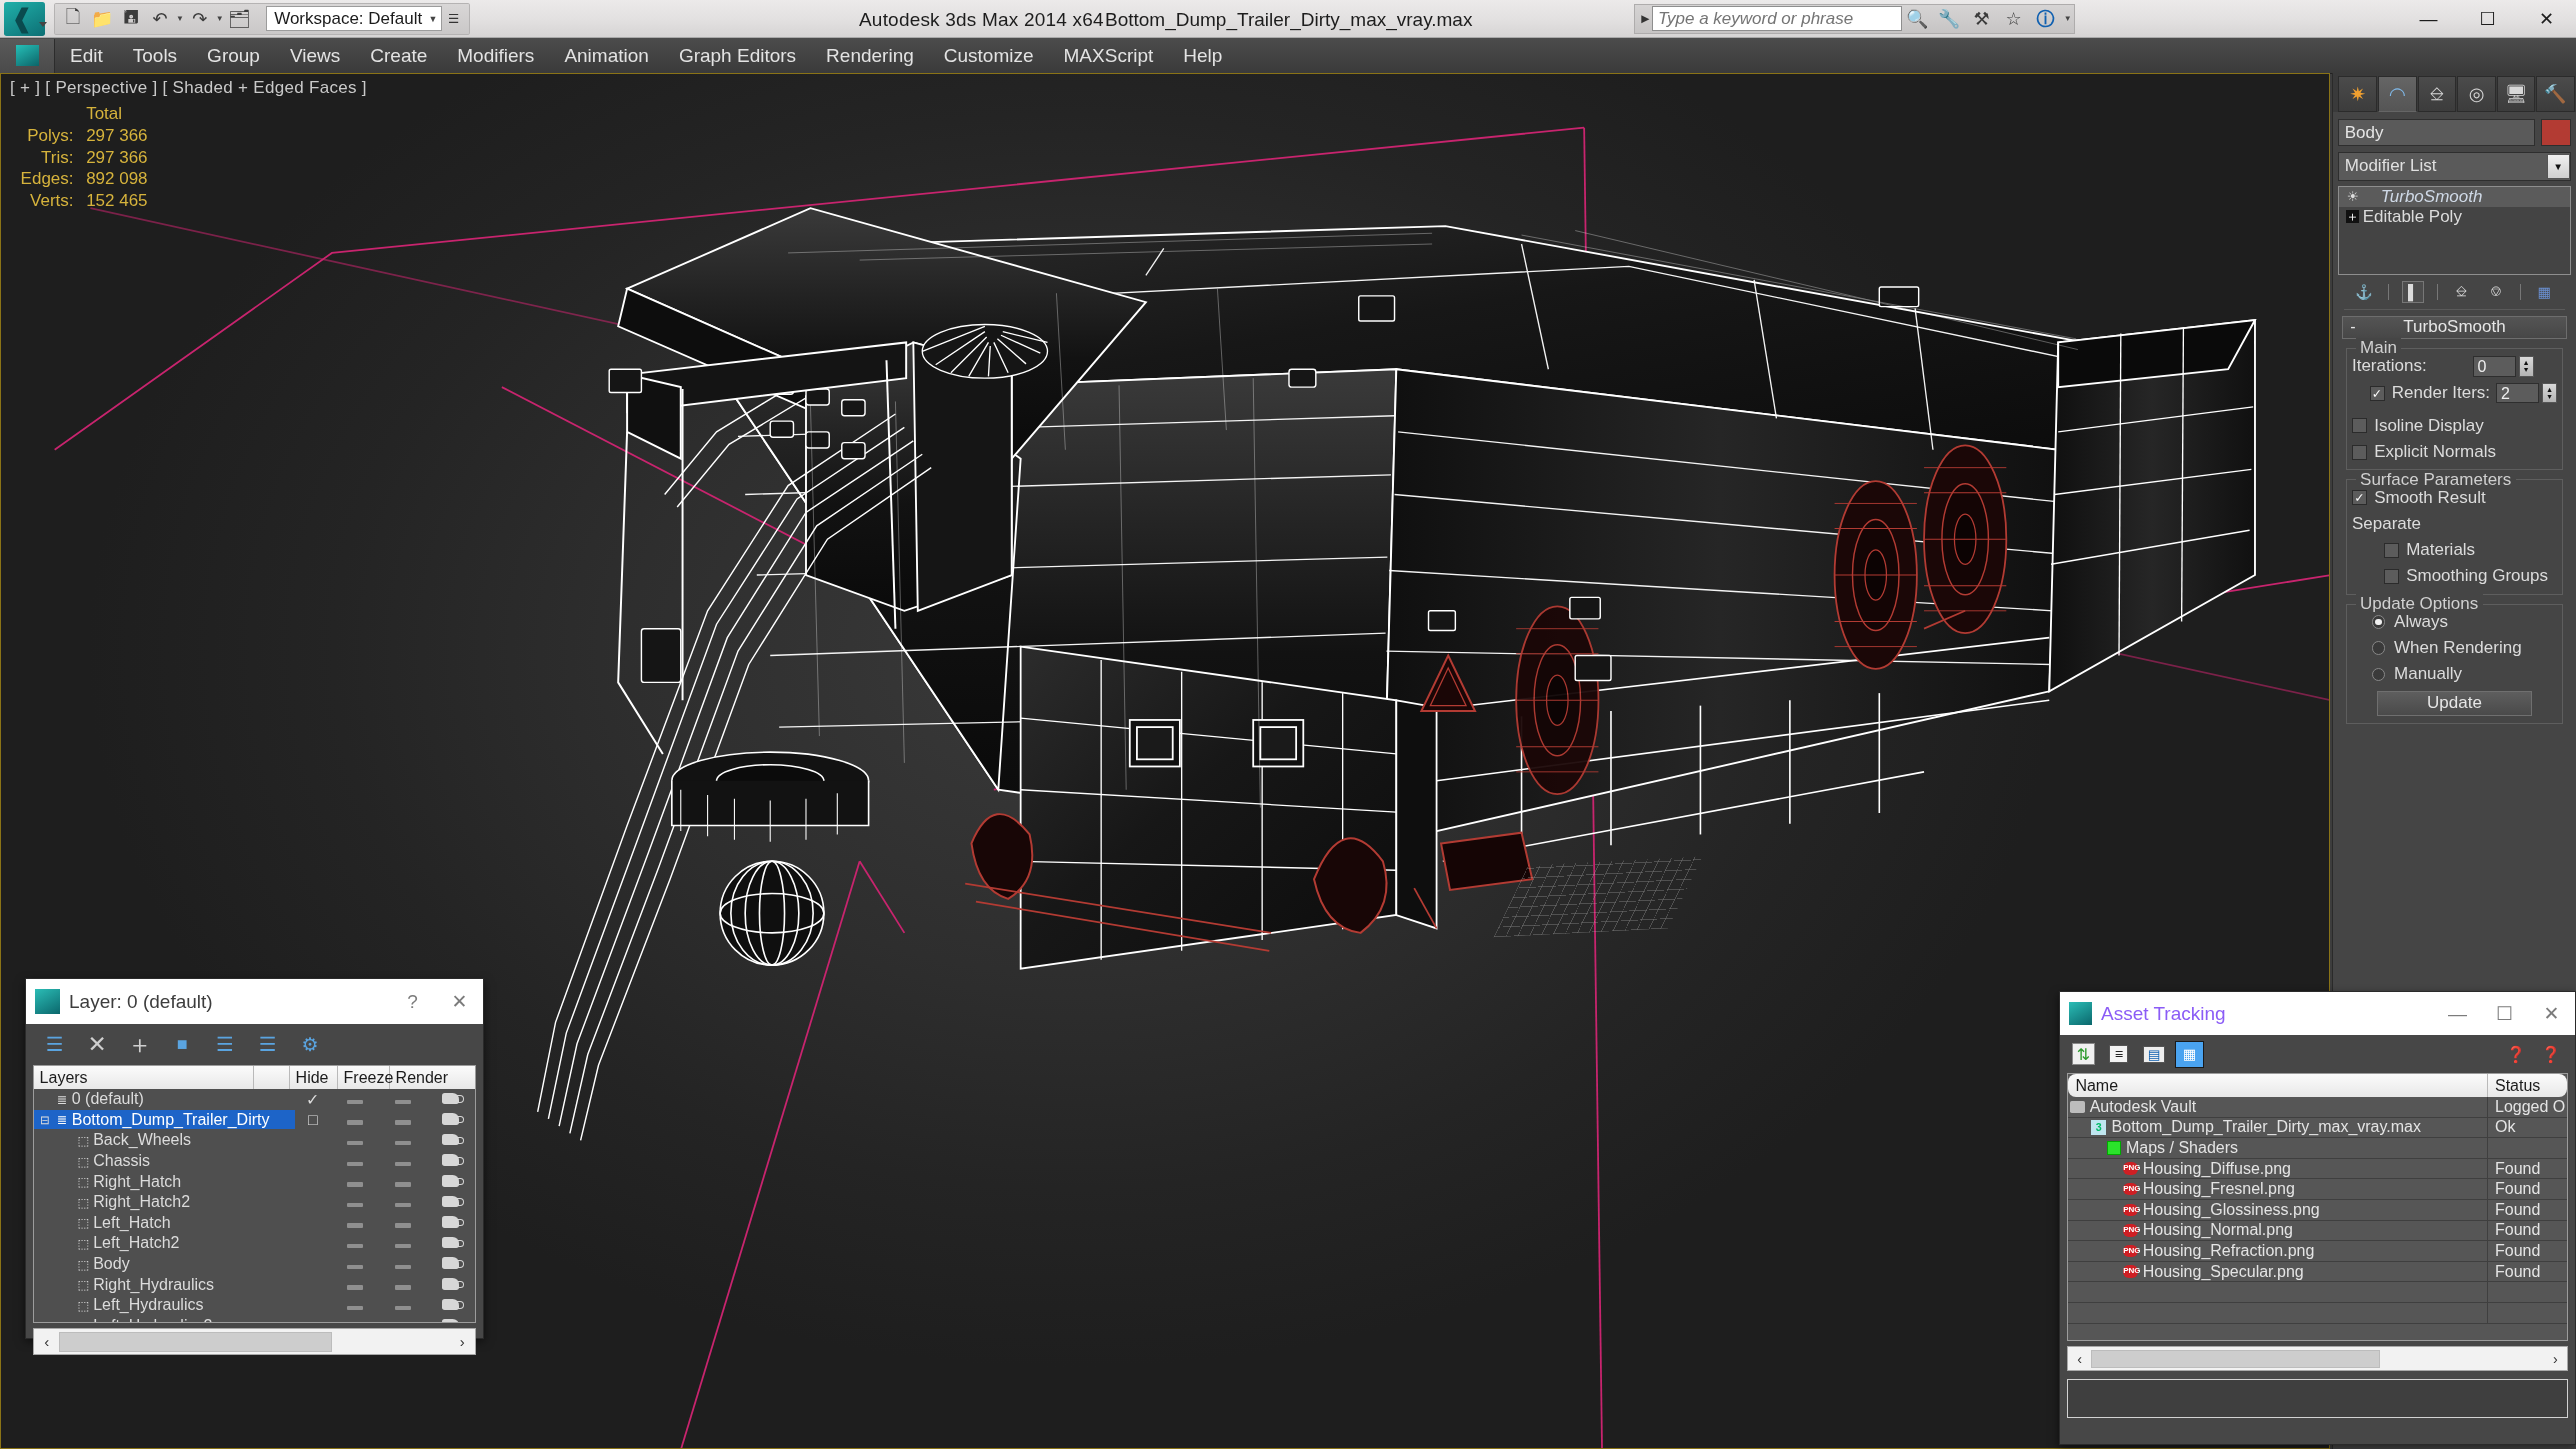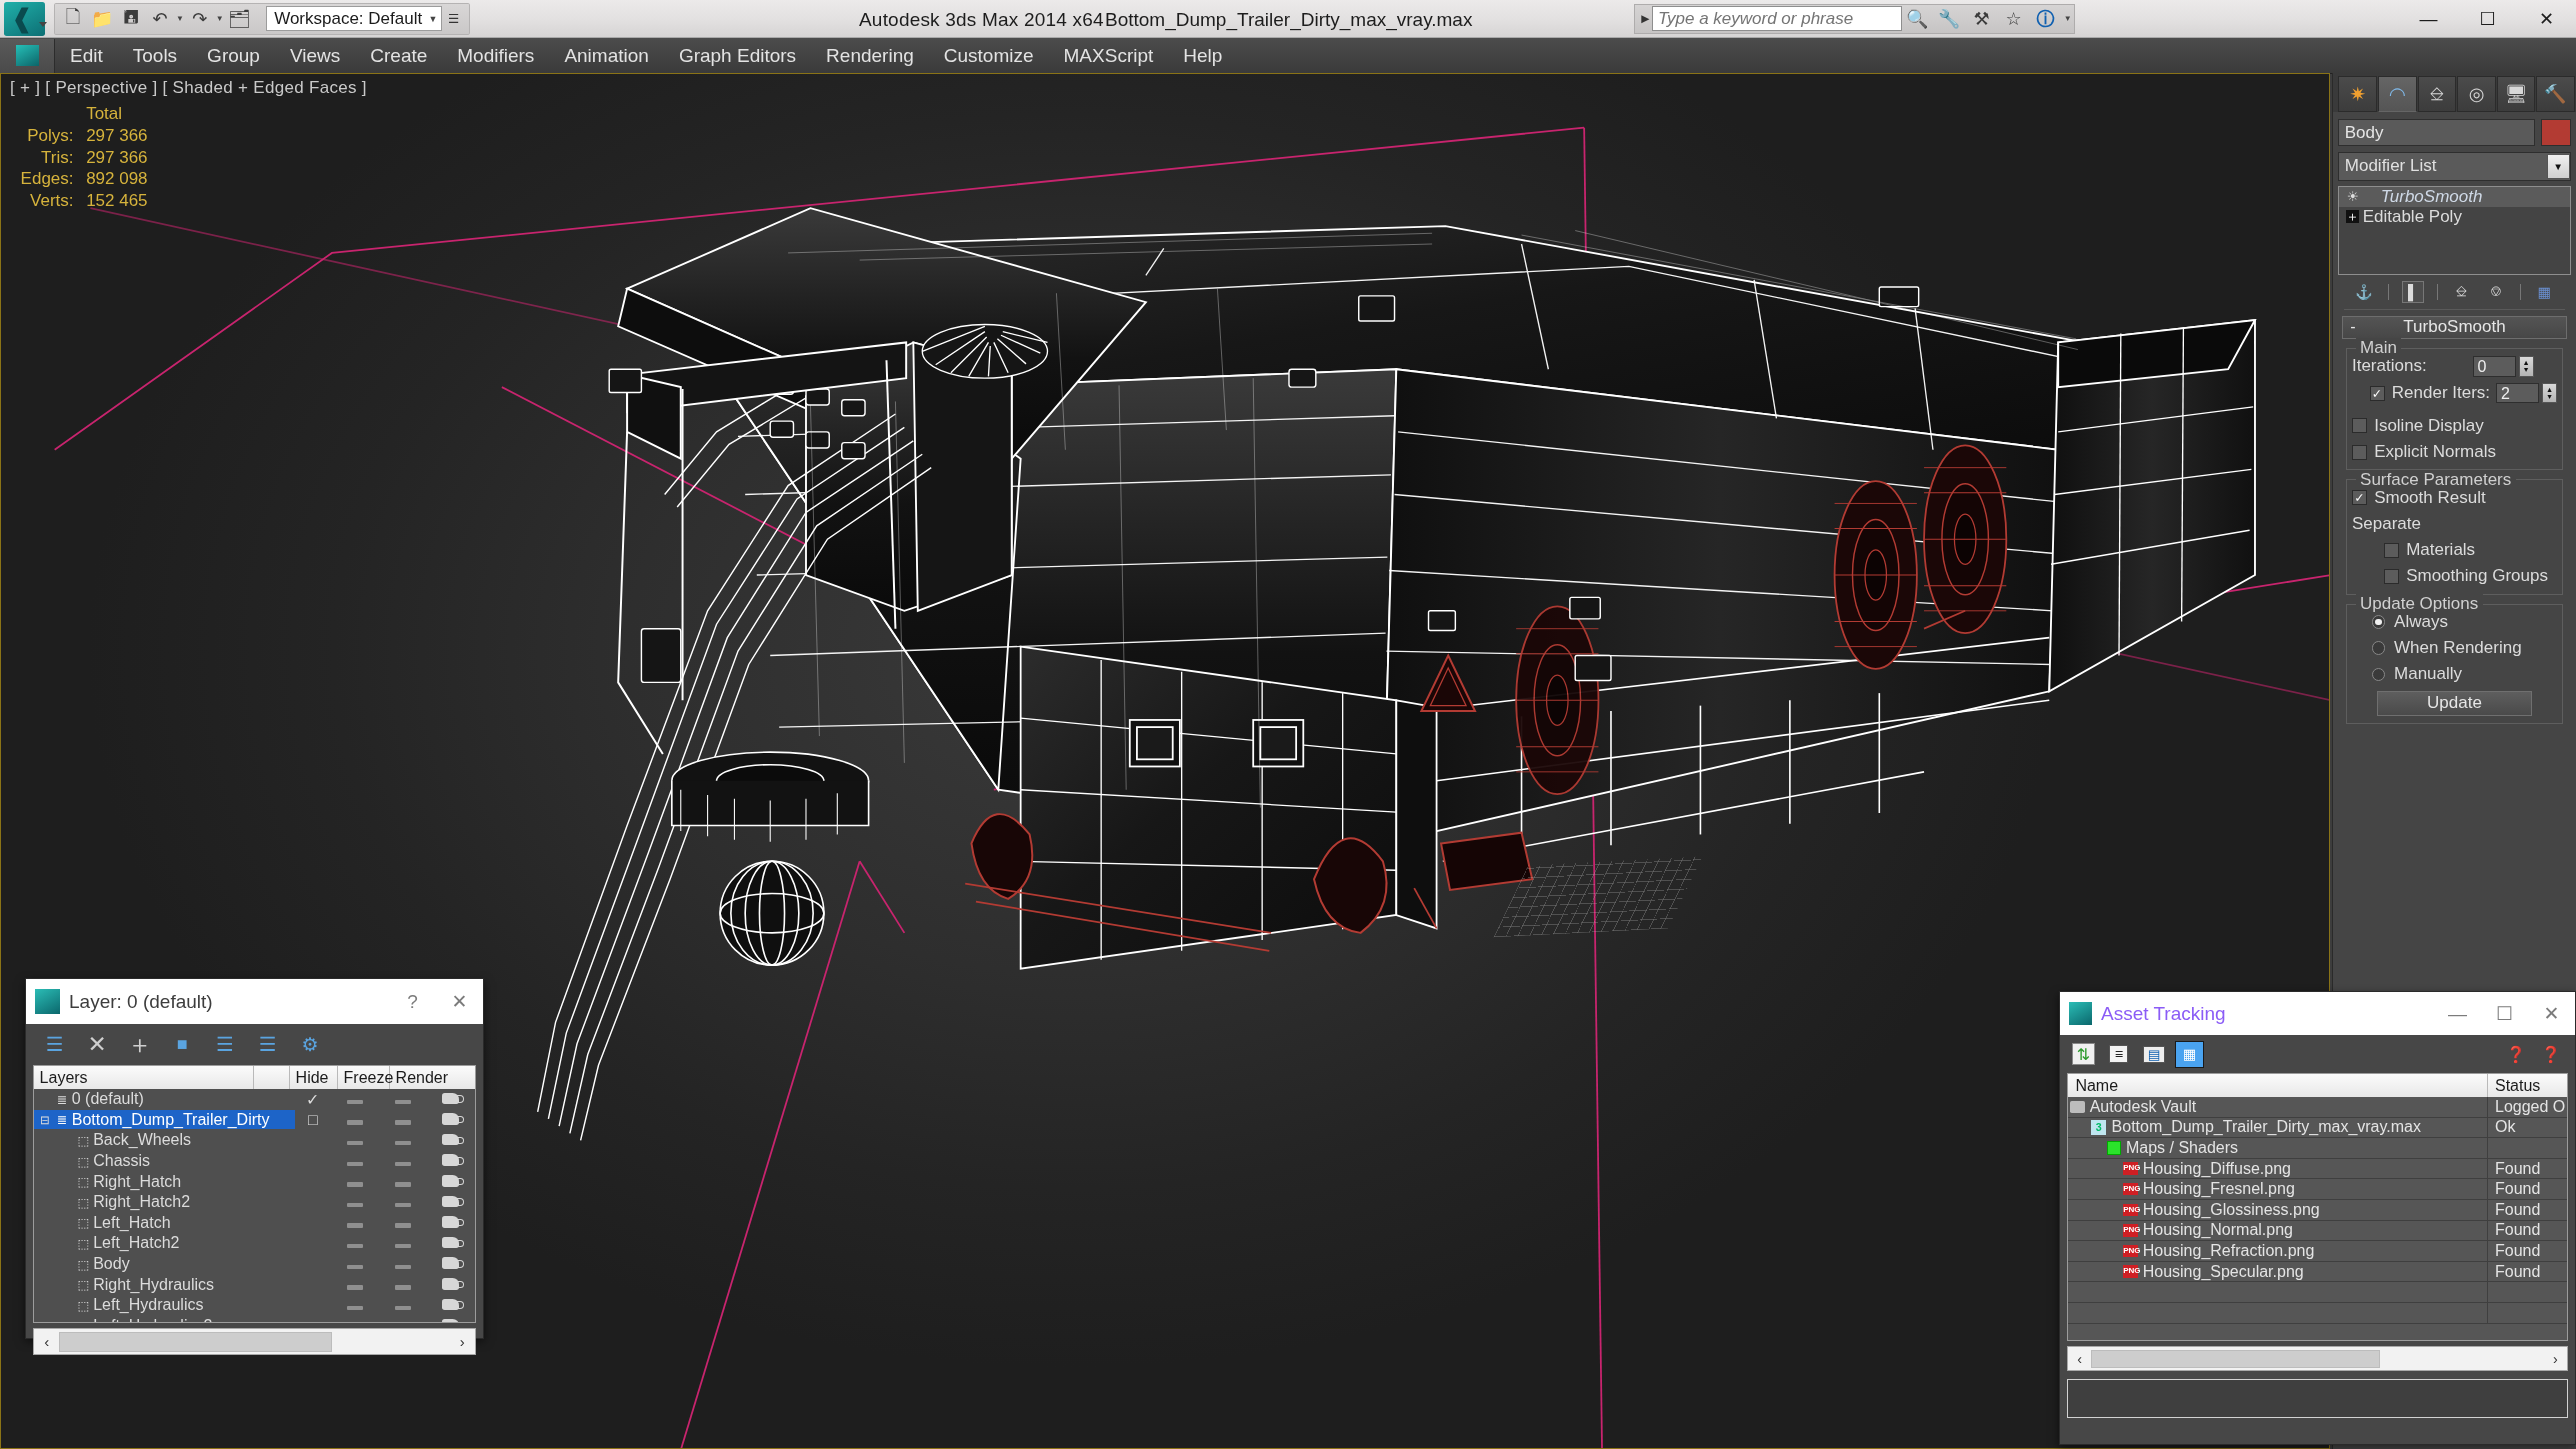--- a/index.html
+++ b/index.html
@@ -149,28 +149,28 @@
   #assetdlg .tbar{height:43px;background:#fff;display:flex;align-items:center;padding-left:9px;}
   #assetdlg .tbar .ico{width:23px;height:23px;background:linear-gradient(150deg,#2bbdb6,#0b676c);margin-right:9px;}
   #assetdlg .tbar .ttl{font-size:19px;color:#8b5cf6;flex:1;}
   #asset-menu{height:34px;background:#fff;display:flex;align-items:center;padding-left:10.7px;
      font-size:18px;color:#3a3a3a;border-bottom:0.9px solid #d0d0d0;}
   #asset-menu span{margin-right:21.5px;cursor:pointer;}
   #asset-tools{height:38px;background:#474747;display:flex;align-items:center;padding:0 9px;gap:6.3px;}
   .atool{width:29px;height:27px;display:flex;align-items:center;justify-content:center;font-size:14.3px;}
   .atool.active{border:0.9px solid #1a1a1a;background:#4aa3f0;}
   #asset-grid{margin:0 7.2px;border:0.9px solid #9c9c9c;background:#565656;height:268px;overflow:hidden;}
-  #ag-head{height:23px;display:flex;background:linear-gradient(180deg,#fbfbfb,#e8e8e8);font-size:16px;color:#1b1b1b;}
+  #ag-head{height:23px;display:flex;background:linear-gradient(180deg,#fbfbfb,#e8e8e8);font-size:16px;color:#1b1b1b;border-radius:8px;}
   #ag-head .c{border-right:0.9px solid #b9b9b9;padding-left:7.2px;line-height:23px;}
   .arow{height:20.6px;display:flex;align-items:center;font-size:16px;color:#e4e4e4;
      border-bottom:0.9px solid #3f3f3f;}
   .arow .nm{flex:1;display:flex;align-items:center;height:20.6px;border-right:0.9px solid #3f3f3f;}
   .arow .stt{width:79px;padding-left:7.2px;}
   .png{display:inline-block;width:15px;height:12.5px;background:#cf1f24;color:#fff;font-size:8px;
-     line-height:12.5px;text-align:center;font-weight:bold;margin-right:4.5px;font-family:"Liberation Sans",sans-serif;}
+     line-height:12.5px;text-align:center;font-weight:bold;margin-right:4.5px;font-family:"Liberation Sans",sans-serif;border-radius:6px;}
   .vico{display:inline-block;width:15px;height:12.5px;background:#bcbcbc;margin-right:4.5px;border-radius:1.8px;}
   .mico{display:inline-block;width:13.4px;height:13.4px;background:#2be22b;border:0.9px solid #0a0;margin-right:5.4px;}
   .nico{display:inline-block;width:15px;height:14.3px;background:#bfe6f0;color:#0b6;font-size:10.7px;
      line-height:14.3px;text-align:center;margin-right:5.4px;font-weight:bold;}
   #ag-scroll{height:25px;margin:5.4px 7.2px 0 7.2px;background:#f2f2f2;border:0.9px solid #a8a8a8;display:flex;align-items:center;}
   #ag-scroll .ar{width:23px;text-align:center;font-size:14.3px;color:#333;}
   #ag-scroll .thumb{flex:0 0 58%;height:18px;background:#cdcdcd;border:0.9px solid #bcbcbc;}
   #ag-scroll .track{flex:1;}
   #ag-status{height:39px;margin:7.2px;background:#3f3f3f;border:1.8px solid #d2d2d2;}
 </style>

